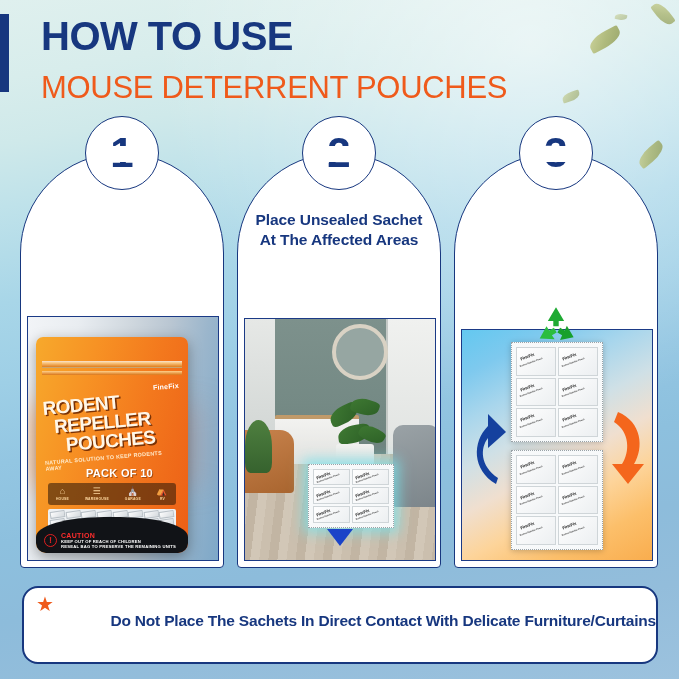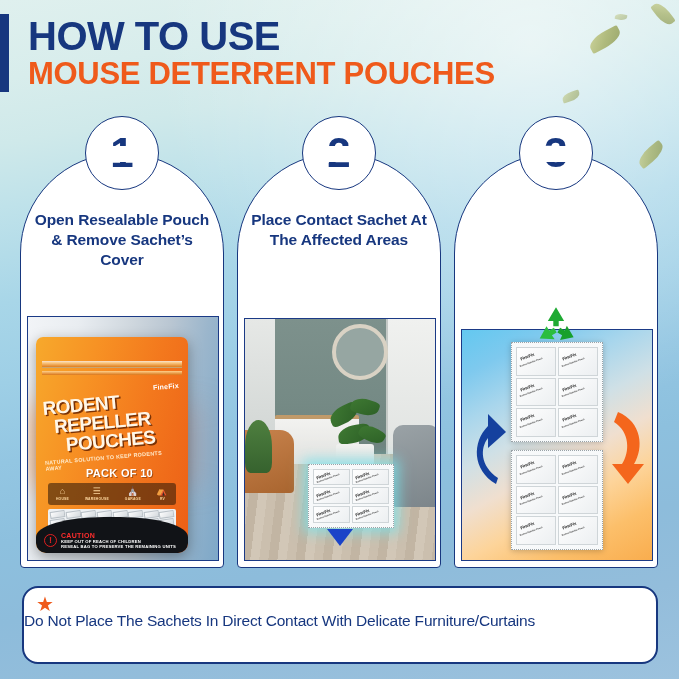--- a/index.html
+++ b/index.html
@@ -39,28 +39,28 @@
     opacity: 0.85;
   }
   .leaf.l1 { width: 34px; height: 15px; left: 588px; top: 32px; transform: rotate(-28deg); }
   .leaf.l2 { width: 18px; height: 9px;  left: 562px; top: 92px;  transform: rotate(-18deg); opacity:.6; }
   .leaf.l3 { width: 26px; height: 12px; left: 650px; top: 8px;   transform: rotate(52deg); opacity:.75; }
   .leaf.l4 { width: 12px; height: 6px;  left: 615px; top: 14px;  transform: rotate(10deg); opacity:.5; }
   .leaf.l5 { width: 30px; height: 13px; left: 636px; top: 148px; transform: rotate(-40deg); opacity:.8; }
   .leaf.l6 { width: 14px; height: 7px;  left: 606px; top: 196px; transform: rotate(25deg); opacity:.45; }
 
   
-  .header { position: absolute; left: 28px; top: 16px; }
+  .header { position: absolute; left: 41px; top: 16px; }
   .title-1 {
     font-size: 40px; font-weight: 700; color: #17377f;
     letter-spacing: -0.5px; line-height: 1.0;
   }
   .title-2 {
-    font-size: 31px; font-weight: 700; color: #ef5a1b;
-    letter-spacing: -0.3px; line-height: 1.0; margin-top: 2px;
+    font-size: 31px; font-weight: 400; color: #ef5a1b;
+    letter-spacing: -0.3px; line-height: 1.0; margin-top: 16px;
   }
 
   
   .steps {
     position: absolute; left: 20px; top: 116px;
     width: 639px; height: 452px;
     display: flex; gap: 13px;
   }
   .step { position: relative; width: 204px; height: 452px; }
 
@@ -271,22 +271,22 @@
     position: absolute; left: 22px; top: 586px;
     width: 636px; height: 78px;
     background: #ffffff; border: 2px solid #17377f;
     border-radius: 16px;
   }
   .note-star {
     position: absolute; left: 12px; top: 6px;
     font-size: 20px; color: #ef5a1b; line-height: 1;
   }
   .note-l1, .note-l2 {
-    position: absolute; left: 0; width: 100%; text-align: left;
-    font-size: 15.5px; font-weight: 400; color: #17377f; letter-spacing: -0.2px;
+    position: absolute; left: 0; width: 100%; text-align: right;
+    font-size: 15.5px; font-weight: 700; color: #17377f; letter-spacing: -0.2px;
   }
   .note-l1 { top: 24px; }
   .note-l2 { top: 48px; }
 </style>
 </head>
 <body>
 
 <div class="accent-bar"></div>
 
 <div class="leaf l1"></div>
@@ -298,21 +298,20 @@
 
 <div class="header">
   <div class="title-1">HOW TO USE</div>
   <div class="title-2">MOUSE DETERRENT POUCHES</div>
 </div>
 
 <div class="steps">
 
   <div class="step s1">
     <div class="step-card">
-      <div class="step-text">Open Resealable Pouch &amp; Remove Sachet’s Cover</div>
 
       <div class="panel">
         <div class="pouch-bg"></div>
         <div class="pouch">
           <div class="pouch-zip"></div>
           <div class="pouch-zip2"></div>
           <div class="pouch-brand">FineFix</div>
           <div class="pouch-title">
             <span class="w1">RODENT</span>
             <span class="w2">REPELLER</span>
@@ -380,21 +379,21 @@
       </div>
     </div>
     <div class="badge-mask"></div>
     <div class="step-badge">
       <span class="step-num">1</span>
     </div>
   </div>
 
   <div class="step s2">
     <div class="step-card">
-      <div class="step-text">Place Contact Sachet At The Affected Areas</div>
+      <div class="step-text">Place Unsealed Sachet At The Affected Areas</div>
 
       <div class="panel">
         <div class="room">
           <div class="room-wall"></div>
           <div class="room-wall-l"></div>
           <div class="room-door"></div>
           <div class="room-mirror"></div>
           <div class="room-floor"></div>
           <div class="room-cabinet"></div>
           <div class="room-sofa"></div>

